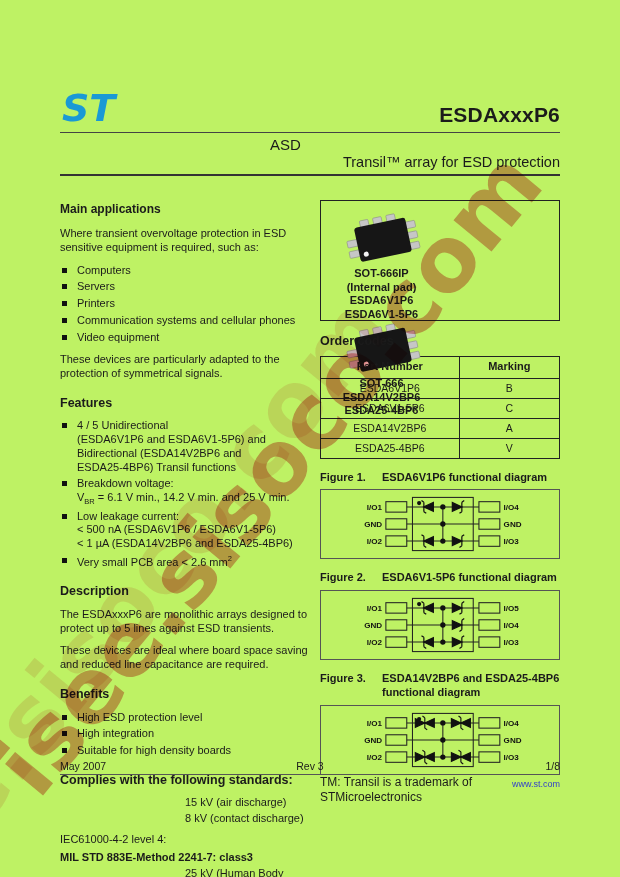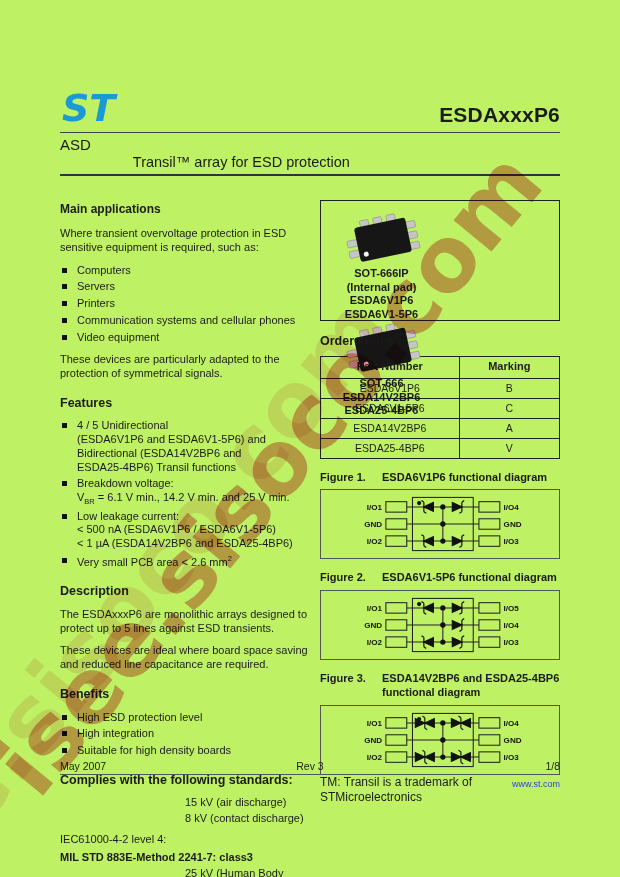--- a/index.html
+++ b/index.html
@@ -9,21 +9,21 @@
     font-family:"Liberation Sans","DejaVu Sans",sans-serif;
     color:#1b1b1b;font-size:11px;line-height:1.25;
   }
   
   .header{padding:84px 60px 0 60px;}
   .header-top{display:flex;align-items:flex-end;justify-content:space-between;height:46px;}
   .logo{width:64px;height:46px;display:block;}
   .part-number{font-size:21px;font-weight:bold;letter-spacing:.2px;padding-bottom:2px;}
   .rule-thin{border:none;border-top:1px solid #444;margin:2px 0 0 0;}
   .rule-thick{border:none;border-top:2px solid #333;margin:3px 0 0 0;}
-  .header-sub{display:flex;justify-content:flex-start;align-items:flex-end;height:38px;}
+  .header-sub{display:flex;justify-content:flex-end;align-items:flex-end;height:38px;}
   .group-name{font-size:15px;align-self:flex-start;padding-top:3px;}
   .doc-subtitle{font-size:14.5px;margin-left:42px;}
   
   .main{display:flex;gap:10px;margin:24px 60px 0 60px;}
   .col-left{width:250px;flex-shrink:0;}
   .col-right{width:240px;flex-shrink:0;}
   h1{font-size:12px;margin:2px 0 10px 0;}
   h2{font-size:12.5px;margin:15px 0 8px 0;}
   p{margin:0 0 9px 0;}
   ul.bullets{list-style:none;margin:0 0 9px 0;padding:0;}

